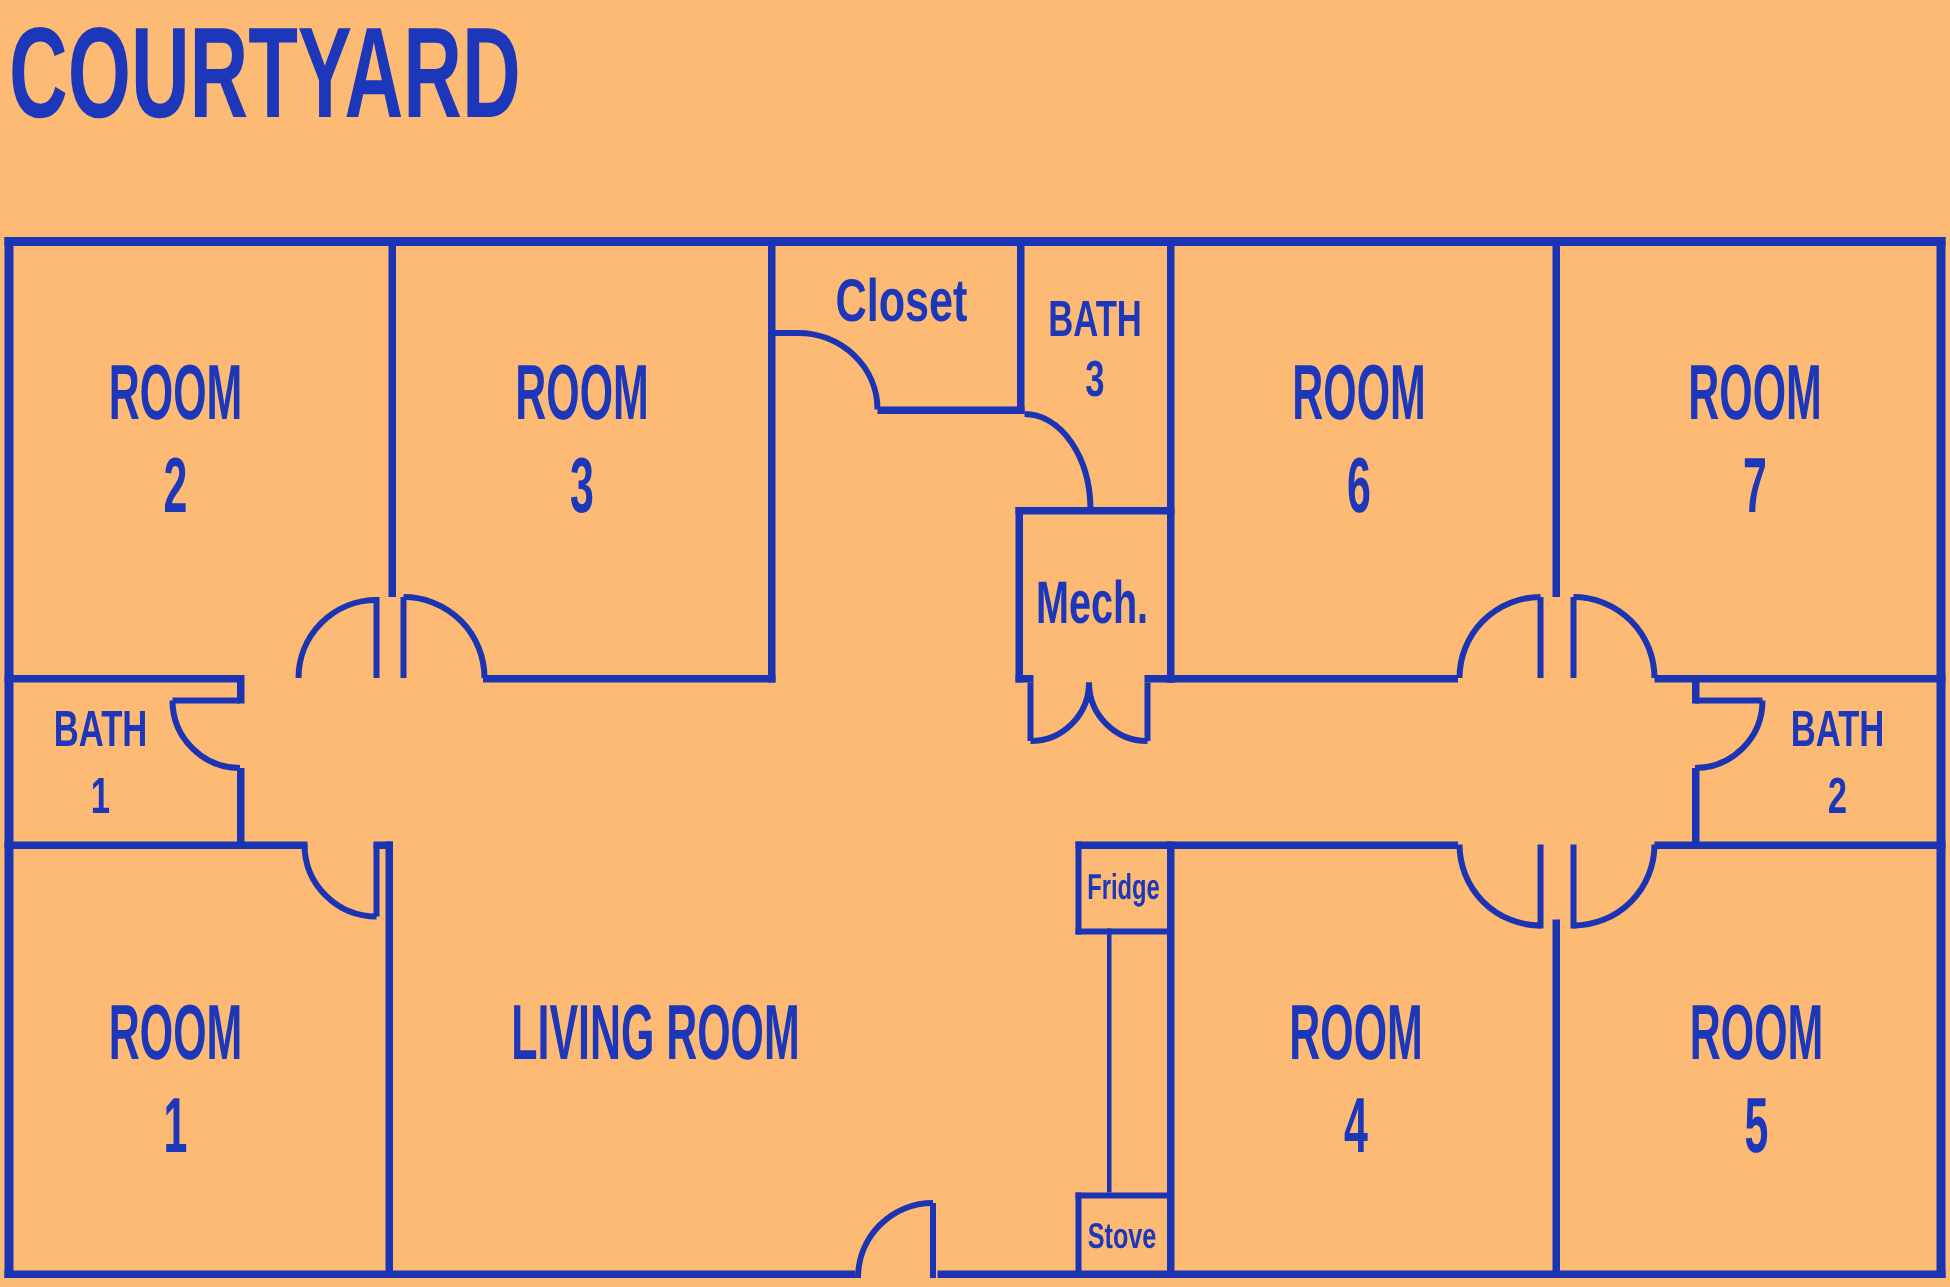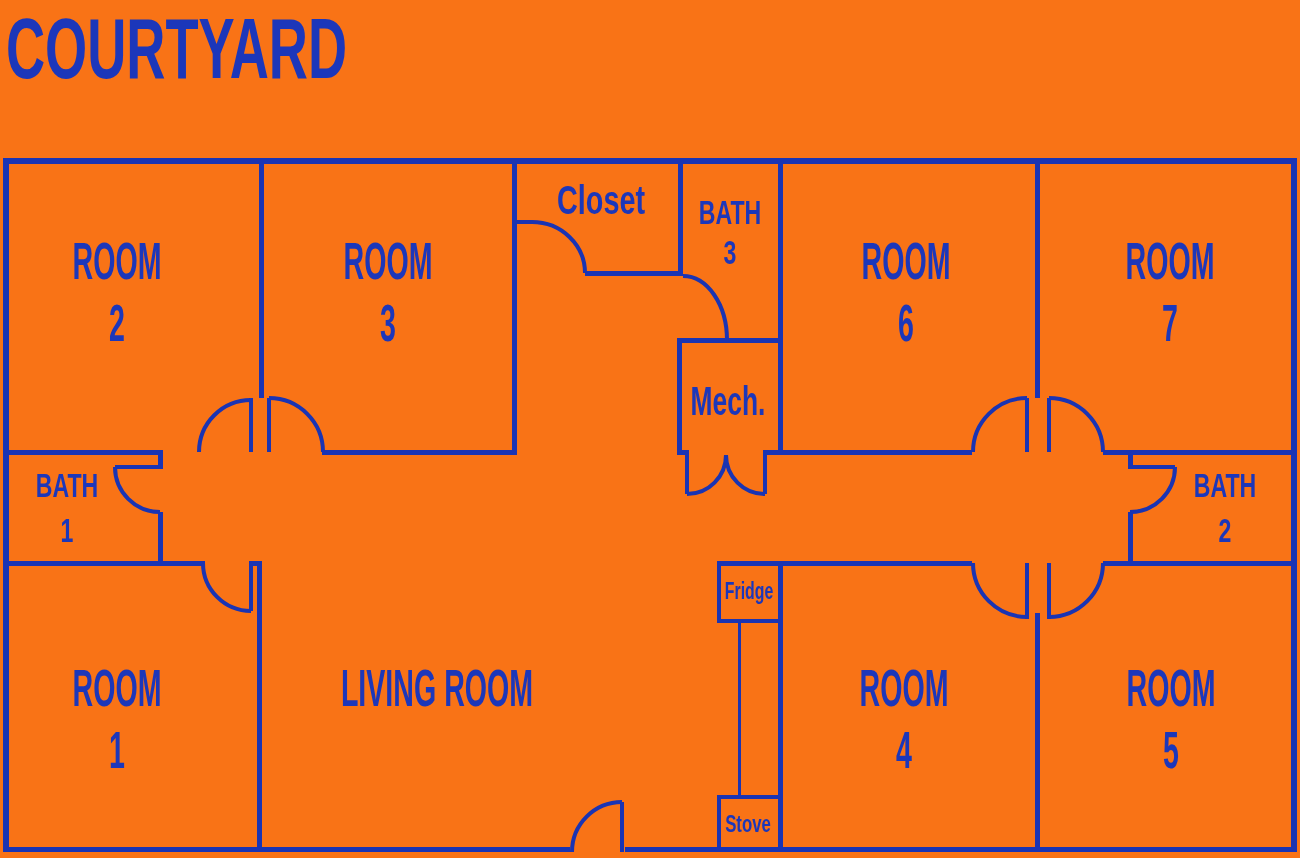--- a/index.html
+++ b/index.html
@@ -4,21 +4,21 @@
 <style>
   html, body {
     margin: 0;
     padding: 0;
     background: #ffffff;
   }
   .stage {
     position: relative;
     width: 1300px;
     height: 858px;
-    background: #f97316;
+    background: #fdba74;
     overflow: hidden;
   }
   svg text {
     font-family: "Liberation Sans", "DejaVu Sans", sans-serif;
     font-weight: bold;
   }
 </style>
 </head>
 <body>
 

